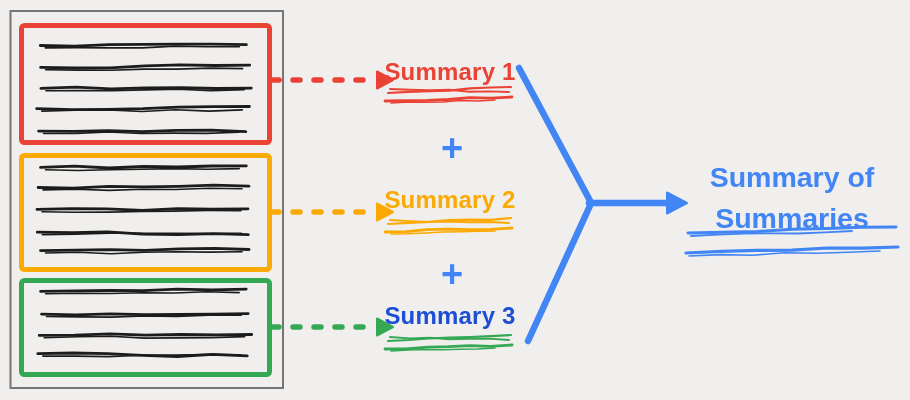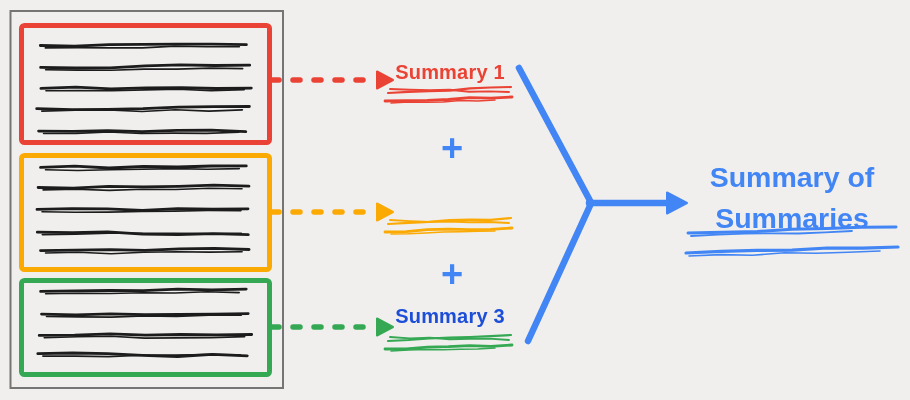--- a/index.html
+++ b/index.html
@@ -2,21 +2,21 @@
 <html><head>
 <meta charset="utf-8">
 <style>
   html,body{margin:0;padding:0;}
   #stage{
     position:relative;width:910px;height:400px;overflow:hidden;
     font-family:"Liberation Sans",sans-serif;
   }
   #art{position:absolute;left:0;top:0;}
   .txt{position:absolute;font-weight:700;text-align:center;user-select:none;}
-  .sum-label{width:150px;left:375px;font-size:20px;line-height:22px;letter-spacing:.2px;}
+  .sum-label{width:150px;left:375px;font-size:24px;line-height:22px;letter-spacing:.2px;}
   .plus{width:60px;left:422px;font-size:38px;line-height:38px;}
   .result-label{left:686px;top:141px;width:212px;font-size:28.5px;line-height:41px;margin-top:16px;}
 </style>
 </head>
 <body>
 
 <div id="stage" style="background: rgb(240, 239, 237);">
 
   <svg id="art" width="910" height="400" viewBox="0 0 910 400">
     <rect id="outerBox" x="10.5" y="11" width="272.5" height="377" fill="none" stroke-width="2" stroke="#757575"></rect>
@@ -107,19 +107,20 @@
       </g>
     <g id="resultScribble">
         <path d="M 688.0 233.0 L 722.7 232.2 L 757.3 231.5 L 792.0 229.3 L 826.7 228.6 L 861.3 227.3 L 896.0 227.0" fill="none" stroke="#4285F4" stroke-width="3" stroke-linecap="round" stroke-linejoin="round"></path>
         <path d="M 691.0 236.0 L 717.8 234.7 L 744.7 233.6 L 771.5 233.3 L 798.3 233.5 L 825.2 232.4 L 852.0 231.0" fill="none" stroke="#4285F4" stroke-width="1.8" stroke-linecap="round" stroke-linejoin="round"></path>
         <path d="M 686.0 253.0 L 721.3 251.4 L 756.7 250.4 L 792.0 250.2 L 827.3 248.0 L 862.7 248.1 L 898.0 247.0" fill="none" stroke="#4285F4" stroke-width="3.2" stroke-linecap="round" stroke-linejoin="round"></path>
         <path d="M 689.0 256.0 L 720.8 254.6 L 752.7 255.2 L 784.5 252.8 L 816.3 253.3 L 848.2 252.3 L 880.0 251.0" fill="none" stroke="#4285F4" stroke-width="1.6" stroke-linecap="round" stroke-linejoin="round"></path>
       </g>
   </svg>
 
   <div class="txt sum-label" style="top: 61px; color: rgb(234, 67, 53);">Summary 1</div>
+  <div class="txt sum-label" style="top: 189px; color: rgb(251, 169, 3);">Summary 2</div>
   <div class="txt sum-label" style="top: 305px; color: #1d4ed8;">Summary 3</div>
 
   <div class="txt plus" style="top: 129px; color: rgb(66, 133, 244);">+</div>
   <div class="txt plus" style="top: 255px; color: rgb(66, 133, 244);">+</div>
 
   <div class="txt result-label" style="color: rgb(66, 133, 244);">Summary of Summaries</div>
 </div>
 
 </body></html>

